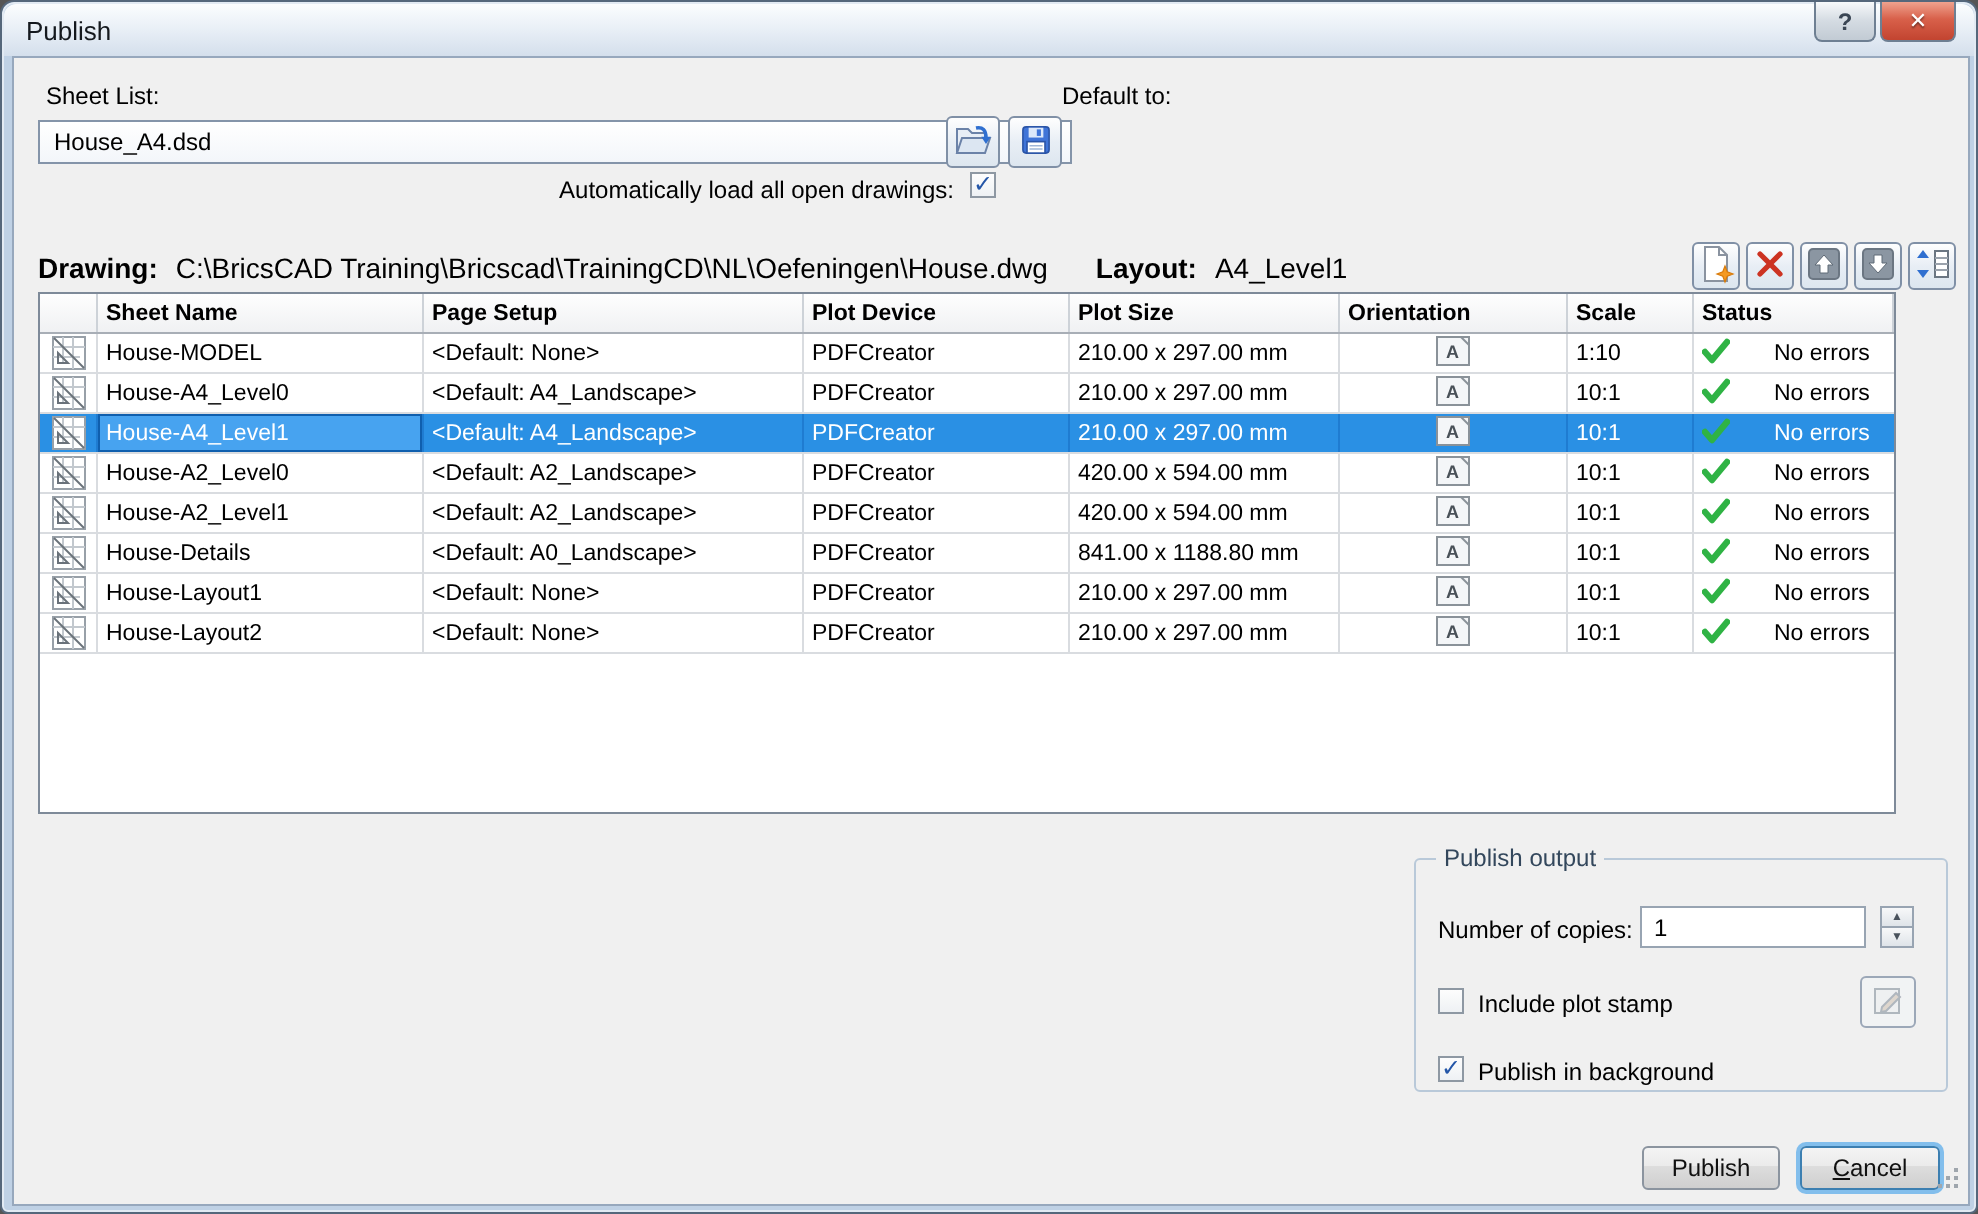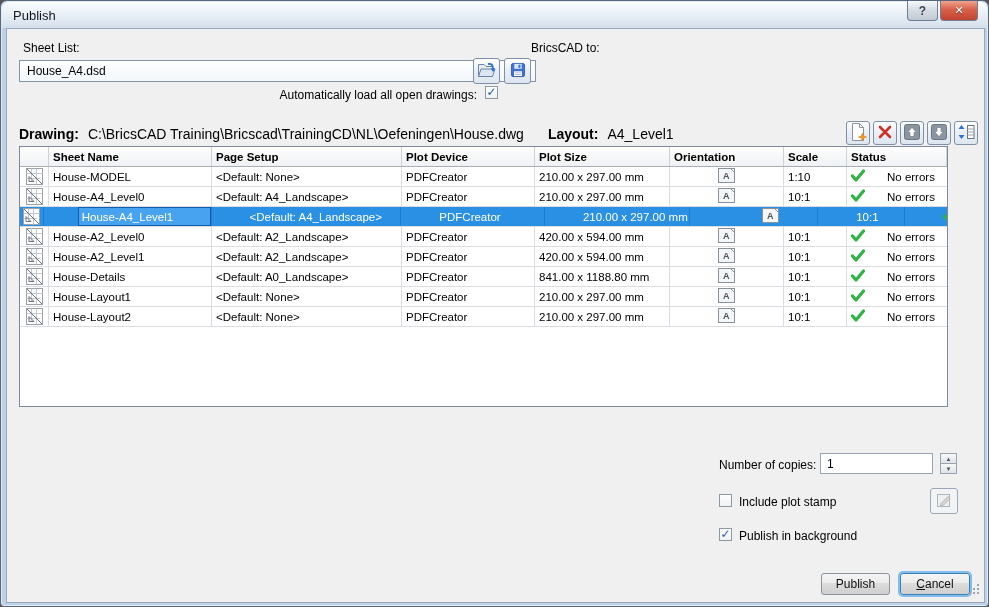--- a/index.html
+++ b/index.html
@@ -47,21 +47,21 @@
   .list{position:absolute;left:18px;top:145px;width:929px;height:261px;background:#fff;border:1px solid #7e8a99;overflow:hidden;}
   .thead{display:flex;height:20px;background:linear-gradient(#fefefe,#f0f1f3);border-bottom:1px solid #a8aeb6;font-weight:bold;font-size:11.5px;}
   .thead .hcell{display:flex;align-items:center;padding:0 4px;border-right:1px solid #cdd2d8;white-space:nowrap;overflow:hidden;}
   .trow{display:flex;height:20px;border-bottom:1px solid #d9dce0;font-size:11.5px;background:#fff;}
   .cell{display:flex;align-items:center;padding:0 4px;border-right:1px solid #d9dce0;white-space:nowrap;overflow:hidden;}
   .c0{width:29px;justify-content:center;padding:0;}
   .c1{width:163px;}.c2{width:190px;}.c3{width:133px;}.c4{width:135px;}
   .c5{width:114px;justify-content:center;}
   .c6{width:63px;}.c7{flex:1;border-right:none;}
   .c7 .stxt{margin-left:22px;}
-  .trow.selected{background:#2a90e4;color:#fff;gap:34px;}
+  .trow.selected{background:#2a90e4;color:#fff;}
   .trow.selected .cell{border-color:#1f7cd1;}
   .trow.selected .c1{background:#47a3f0;box-shadow:inset 0 0 0 1px #0f5fae;}
   
   .group{position:absolute;left:706px;top:428px;width:267px;height:117px;border:1px solid #b9c9d9;border-radius:3px;}
   .group-title{position:absolute;left:10px;top:-8px;background:#f0f0f0;padding:0 4px;color:#33475c;white-space:nowrap;}
   .textinput{position:absolute;left:819px;top:452px;width:113px;height:21px;border:1px solid #98a4b2;background:#fff;
     display:flex;align-items:center;padding:0 6px;}
   .spinner{position:absolute;left:939px;top:452px;width:17px;height:21px;display:flex;flex-direction:column;}
   .spinbtn{flex:1;border:1px solid #98a4b2;background:linear-gradient(#f7f8f9,#dfe4e9);
     display:flex;align-items:center;justify-content:center;font-size:6px;color:#49525c;line-height:1;}
@@ -111,21 +111,21 @@
       <svg width="18" height="18" viewBox="0 0 22 22">
         <rect x="3" y="3" width="16" height="16" rx="2" fill="#3f74d8" stroke="#2b55a8"></rect>
         <rect x="6.5" y="3.5" width="9" height="6" fill="#dce8fa"></rect>
         <rect x="11.5" y="4.5" width="2.5" height="4" fill="#3f74d8"></rect>
         <rect x="5.5" y="12" width="11" height="7" fill="#fff" stroke="#2b55a8"></rect>
         <path d="M7 14.5 H15 M7 16.5 H15" stroke="#9fb6d8"></path>
       </svg>
     </span>
   </div>
 
-  <span class="lbl" style="left:530px;top:40px;">BricsCAD to:</span>
+  <span class="lbl" style="left:530px;top:40px;">Default to:</span>
 
   <span class="lbl" style="right:511px;top:87px;">Automatically load all open drawings:</span>
   <div class="checkbox checked" style="left:484px;top:85px;">
     <span class="tick">✓</span>
   </div>
 
   <div class="drawline">
     <b>Drawing:</b>
       <span class="gap-s"></span>
     <span>C:\BricsCAD Training\Bricscad\TrainingCD\NL\Oefeningen\House.dwg</span>
@@ -442,20 +442,23 @@
           <svg width="14" height="13" viewBox="0 0 14 13">
             <path d="M1.5 7 L5 11 L12.5 2" stroke="#2fb344" stroke-width="3.2" fill="none" stroke-linecap="round" stroke-linejoin="round"></path>
           </svg>
         </span>
         <span class="stxt">No errors</span>
       </div>
     </div>
       </div>
   </div>
 
+  <div class="group">
+    <span class="group-title">Publish output</span>
+  </div>
   <span class="lbl" style="left:718px;top:457px;">Number of copies:</span>
   <div class="textinput">
     <span>1</span>
   </div>
   <div class="spinner">
     <div class="spinbtn">
         <span>▲</span>
       </div>
     <div class="spinbtn">
         <span>▼</span>

